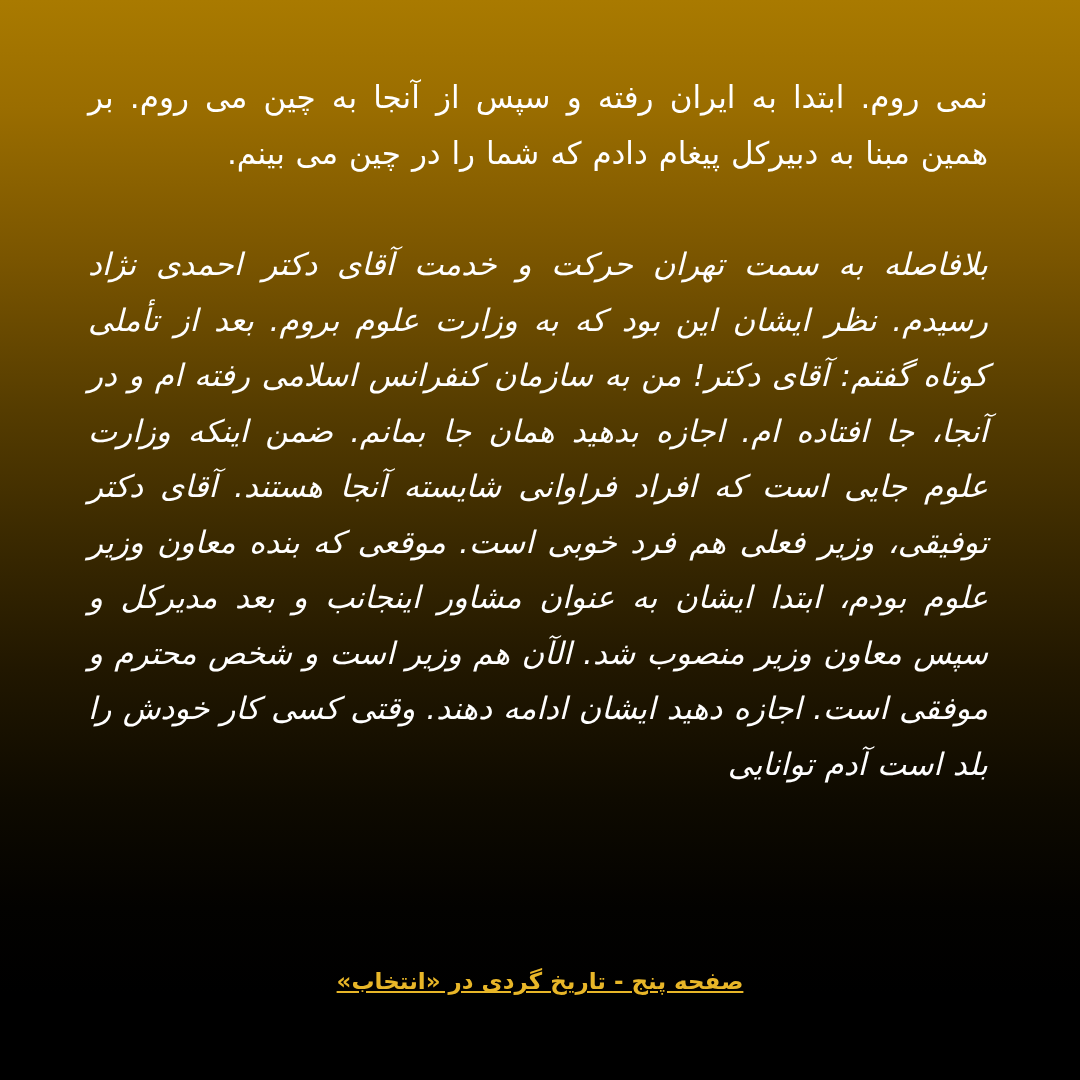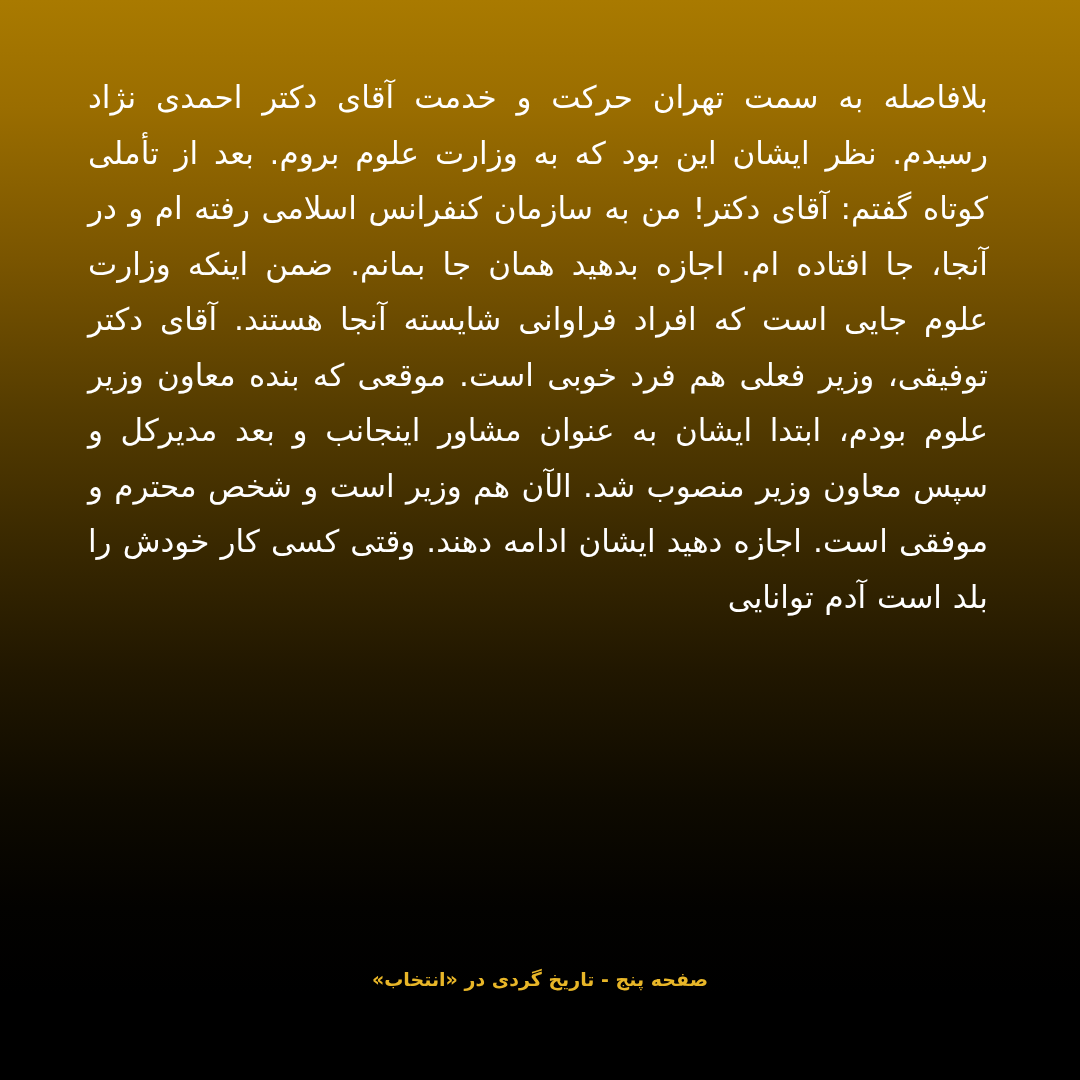--- a/index.html
+++ b/index.html
@@ -46,24 +46,26 @@
       font-style: italic;
     }
     .footer {
       position: absolute;
       left: 0;
       right: 0;
       top: 968px;
       text-align: center;
       direction: rtl;
       color: #e8b628;
-      font-size: 19px;
+      font-size: 23px;
       font-weight: bold;
+      text-decoration: underline;
     }
   </style>
 </head>
 <body>
 
 <main class="page">
+  <p class="paragraph">نمی روم. ابتدا به ایران رفته و سپس از آنجا به چین می روم. بر همین مبنا به دبیرکل پیغام دادم که شما را در چین می بینم.</p>
   <p class="paragraph">بلافاصله به سمت تهران حرکت و خدمت آقای دکتر احمدی نژاد رسیدم. نظر ایشان این بود که به وزارت علوم بروم. بعد از تأملی کوتاه گفتم: آقای دکتر! من به سازمان کنفرانس اسلامی رفته ام و در آنجا، جا افتاده ام. اجازه بدهید همان جا بمانم. ضمن اینکه وزارت علوم جایی است که افراد فراوانی شایسته آنجا هستند. آقای دکتر توفیقی، وزیر فعلی هم فرد خوبی است. موقعی که بنده معاون وزیر علوم بودم، ابتدا ایشان به عنوان مشاور اینجانب و بعد مدیرکل و سپس معاون وزیر منصوب شد. الآن هم وزیر است و شخص محترم و موفقی است. اجازه دهید ایشان ادامه دهند. وقتی کسی کار خودش را بلد است آدم توانایی</p>
 </main>
 
 <footer class="footer">صفحه پنج - تاریخ گردی در «انتخاب»</footer>
 
 </body></html>

